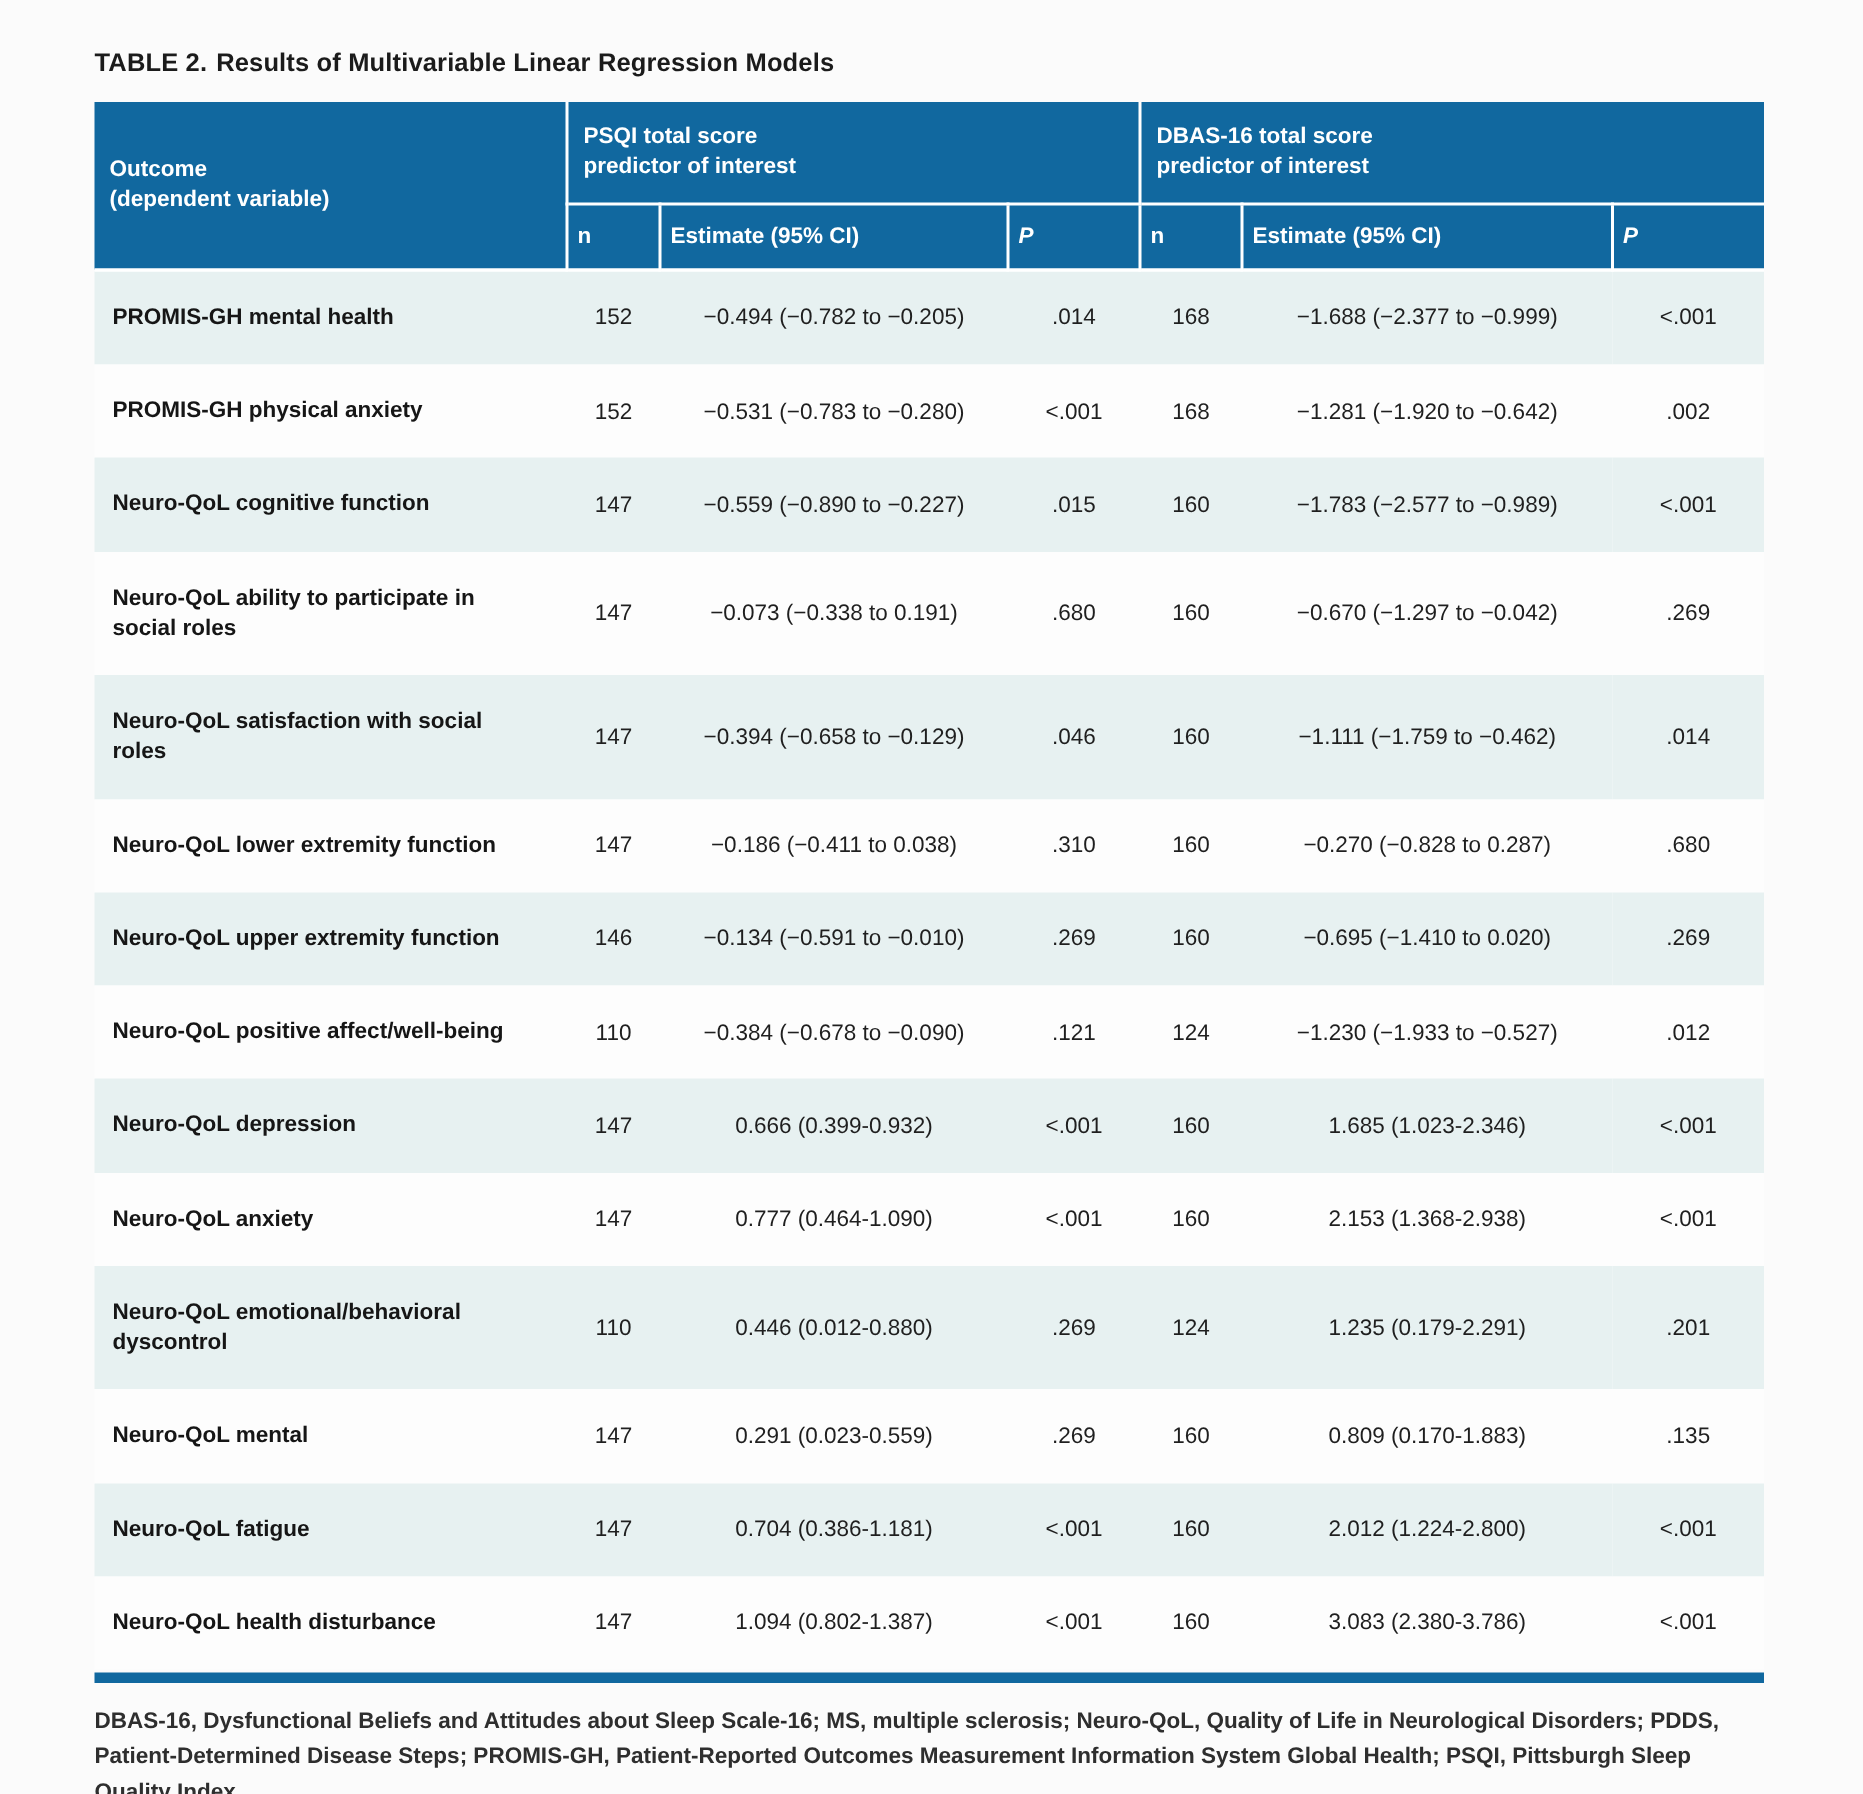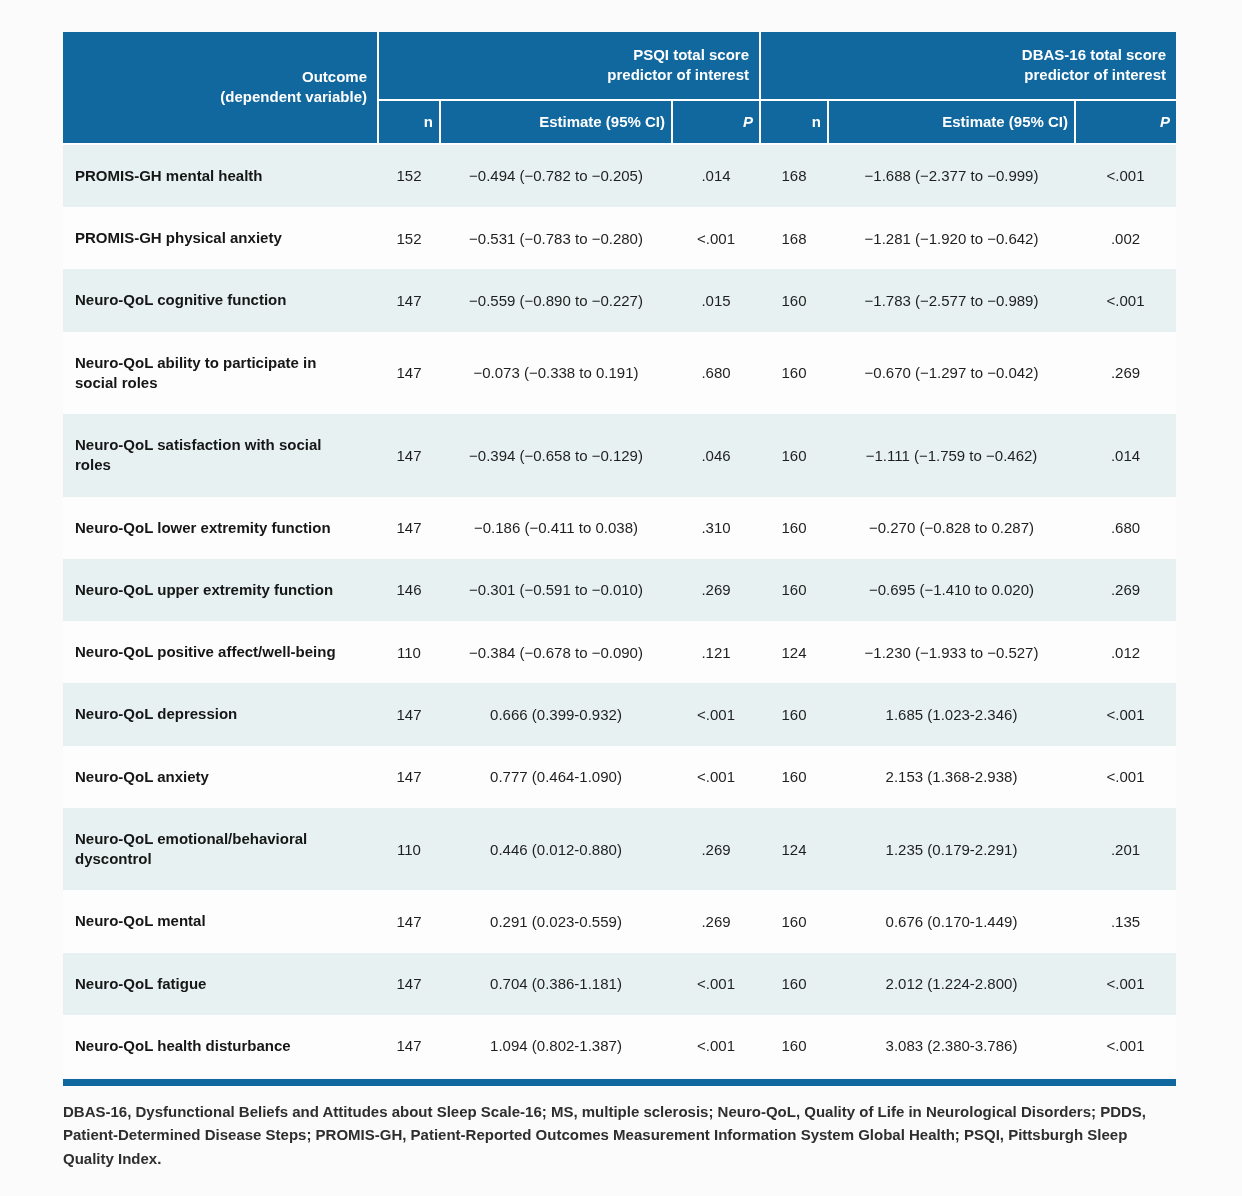--- a/index.html
+++ b/index.html
@@ -40,21 +40,21 @@
   col.c-p1 { width: 88px; }
   col.c-n2 { width: 68px; }
   col.c-est2 { width: 247px; }
   col.c-p2 { width: 101px; }
 
   th.th {
     background: var(--header-blue);
     color: #ffffff;
     font-weight: bold;
     font-size: 15px;
-    text-align: right;
+    text-align: left;
     vertical-align: middle;
     border: 2px solid #ffffff;
     white-space: pre-line;
     line-height: 1.35;
   }
   th.group-th { padding: 13px 10px; }
   th.outcome-th { padding: 13px 10px; }
   th.sub-th { padding: 11px 6px; }
   th.italic { font-style: italic; }
 
@@ -95,20 +95,23 @@
     line-height: 1.55;
     color: #2e2e2e;
   }
   .footnotes p { margin: 0; font-weight: bold; }
 </style>
 </head>
 <body>
 
 <div class="page">
 
+  <h2 class="title">
+    <span class="title-label">TABLE 2.</span><span>Results of Multivariable Linear Regression Models</span>
+  </h2>
 
   <table class="results-table">
     <colgroup>
       <col class="c-outcome">
         <col class="c-n1">
         <col class="c-est1">
         <col class="c-p1">
         <col class="c-n2">
         <col class="c-est2">
         <col class="c-p2">
@@ -188,21 +191,21 @@
     <td class="td est-td">−0.186 (−0.411 to 0.038)</td>
     <td class="td p-td">.310</td>
     <td class="td num-td">160</td>
     <td class="td est-td">−0.270 (−0.828 to 0.287)</td>
     <td class="td p-td">.680</td>
   </tr>
 
   <tr>
     <td class="td outcome-td">Neuro-QoL upper extremity function</td>
     <td class="td num-td">146</td>
-    <td class="td est-td">−0.301 (−0.591 to −0.010)</td>
+    <td class="td est-td">−0.134 (−0.591 to −0.010)</td>
     <td class="td p-td">.269</td>
     <td class="td num-td">160</td>
     <td class="td est-td">−0.695 (−1.410 to 0.020)</td>
     <td class="td p-td">.269</td>
   </tr>
 
   <tr>
     <td class="td outcome-td">Neuro-QoL positive affect/well-being</td>
     <td class="td num-td">110</td>
     <td class="td est-td">−0.384 (−0.678 to −0.090)</td>
@@ -241,21 +244,21 @@
     <td class="td est-td">1.235 (0.179-2.291)</td>
     <td class="td p-td">.201</td>
   </tr>
 
   <tr>
     <td class="td outcome-td">Neuro-QoL mental</td>
     <td class="td num-td">147</td>
     <td class="td est-td">0.291 (0.023-0.559)</td>
     <td class="td p-td">.269</td>
     <td class="td num-td">160</td>
-    <td class="td est-td">0.676 (0.170-1.449)</td>
+    <td class="td est-td">0.809 (0.170-1.883)</td>
     <td class="td p-td">.135</td>
   </tr>
 
   <tr>
     <td class="td outcome-td">Neuro-QoL fatigue</td>
     <td class="td num-td">147</td>
     <td class="td est-td">0.704 (0.386-1.181)</td>
     <td class="td p-td">&lt;.001</td>
     <td class="td num-td">160</td>
     <td class="td est-td">2.012 (1.224-2.800)</td>

